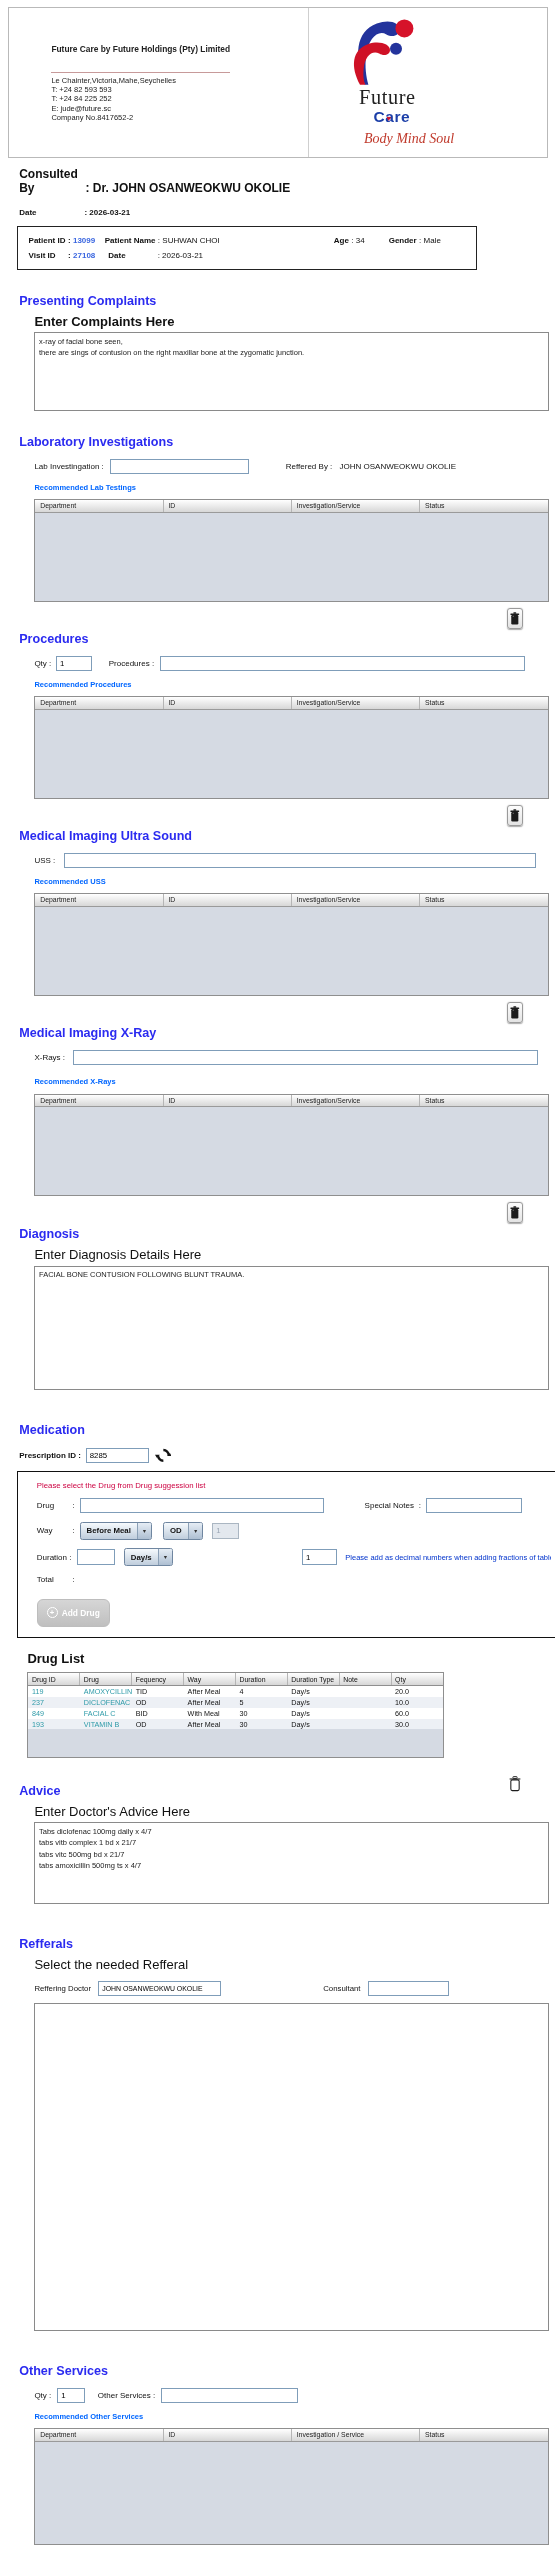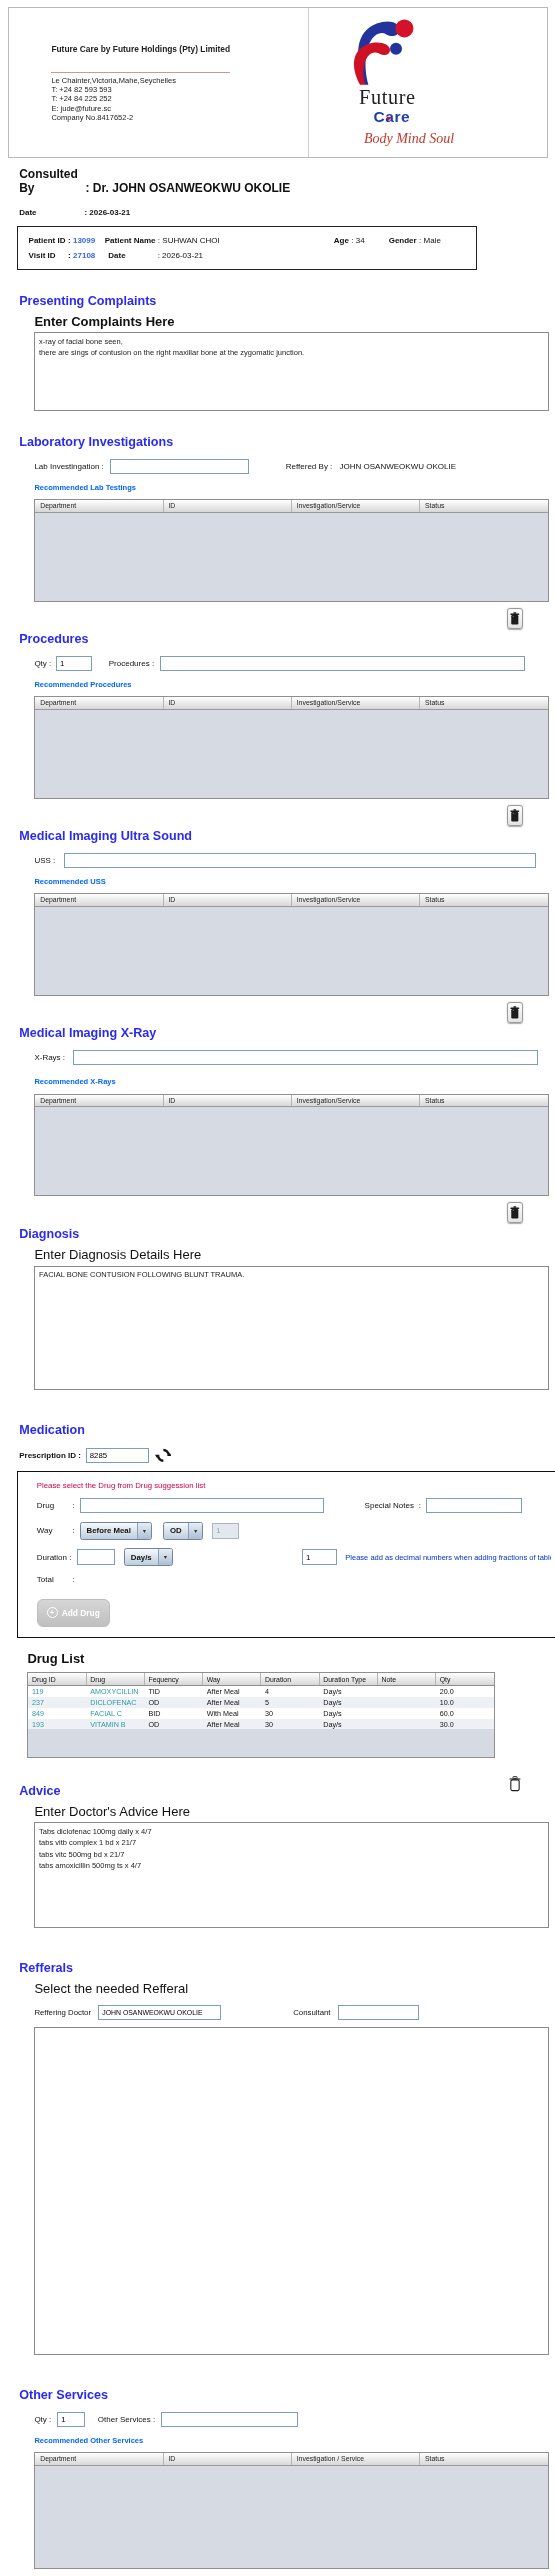--- a/index.html
+++ b/index.html
@@ -102,21 +102,21 @@
     margin: 15.5px 0 2.4px 19px; width: 73px; height: 27.5px; border-radius: 6px; border: 0.6px solid #bdbdbd;
     background: linear-gradient(#d6d6d6,#bfbfbf); color:#fff; font-weight:bold; font-size: 8.4px;
     display:flex; align-items:center; justify-content:center; gap: 4.2px; cursor: default;
   }
   .add-drug-btn .plus-circle {
     width: 10.8px; height: 10.8px; border-radius: 50%; border: 1.2px solid #fff; display:flex; align-items:center; justify-content:center;
     font-size: 7.8px; line-height: 1; color:#fff; font-weight:bold;
   }
 
   .drug-list-label { font-size: 13px; font-weight: bold; margin: 13px 0 6px 19px; }
-  .drug-table { margin-left: 19px; width: 468px; border: 0.6px solid #8f8f8f; font-size: 7.2px; }
+  .drug-table { margin-left: 19px; width: 417px; border: 0.6px solid #8f8f8f; font-size: 7.2px; }
   .dt-head { display:grid; grid-template-columns: repeat(8, 1fr); background: linear-gradient(#ffffff,#d7d7d7); border-bottom: 1.2px solid #8f8f8f; }
   .dt-head > div { padding: 2.4px 3.6px; border-right: 0.6px solid #b5b5b5; font-size: 6.9px; }
   .dt-head > div:last-child { border-right: none; }
   .dt-row { display:grid; grid-template-columns: repeat(8, 1fr); }
   .dt-row > div { padding: 1.2px 3.6px; height: 10.8px; overflow:hidden; }
   .dt-row.alt { background:#edf0f5; }
   .dt-row .teal { color:#2d9aa8; }
   .dt-filler { height: 27.5px; background:#d5dae3; }
 
   
@@ -434,33 +434,33 @@
     <div class="trash-btn outline">
       <svg width="12" height="15.5" viewBox="0 0 20 26">
         <rect x="3" y="6.5" width="14" height="18" rx="2.5" fill="none" stroke="#1c1c1c" stroke-width="1.8"></rect>
         <line x1="1" y1="5" x2="19" y2="5" stroke="#1c1c1c" stroke-width="1.8"></line>
         <rect x="6.5" y="1" width="7" height="3" rx="1" fill="none" stroke="#1c1c1c" stroke-width="1.5"></rect>
       </svg>
     </div>
   </div>
   <div class="section-title" style="margin-top:-10.8px;">Advice</div>
   <div class="sub-label">Enter Doctor's Advice Here</div>
-  <textarea class="big-textarea" style="height: 106px;">Tabs diclofenac 100mg daily x 4/7
+  <textarea class="big-textarea" style="height: 82px;">Tabs diclofenac 100mg daily x 4/7
 tabs vitb complex 1 bd x 21/7
 tabs vitc 500mg bd x 21/7
 tabs amoxicillin 500mg ts x 4/7</textarea>
 
   
   <div class="spacer-60"></div>
   <div class="section-title">Refferals</div>
   <div class="sub-label">Select the needed Refferal</div>
   <div class="ref-row">
     <span>Reffering Doctor</span>
     <input class="text-input" style="width: 123px; margin-left: 7.2px; font-size: 6.9px;" value="JOHN OSANWEOKWU OKOLIE">
-    <span style="margin-left:72px;">Consultant</span>
+    <span style="margin-left:102px;">Consultant</span>
     <input class="text-input" style="width: 81px; margin-left: 7.2px;">
   </div>
   <div class="ref-box"></div>
 
   
   <div class="spacer-60"></div>
   <div class="section-title">Other Services</div>
   <div class="field-row">
     <span>Qty :</span>
     <input class="text-input" style="width: 27.5px; margin-left: 6px;" value="1">

